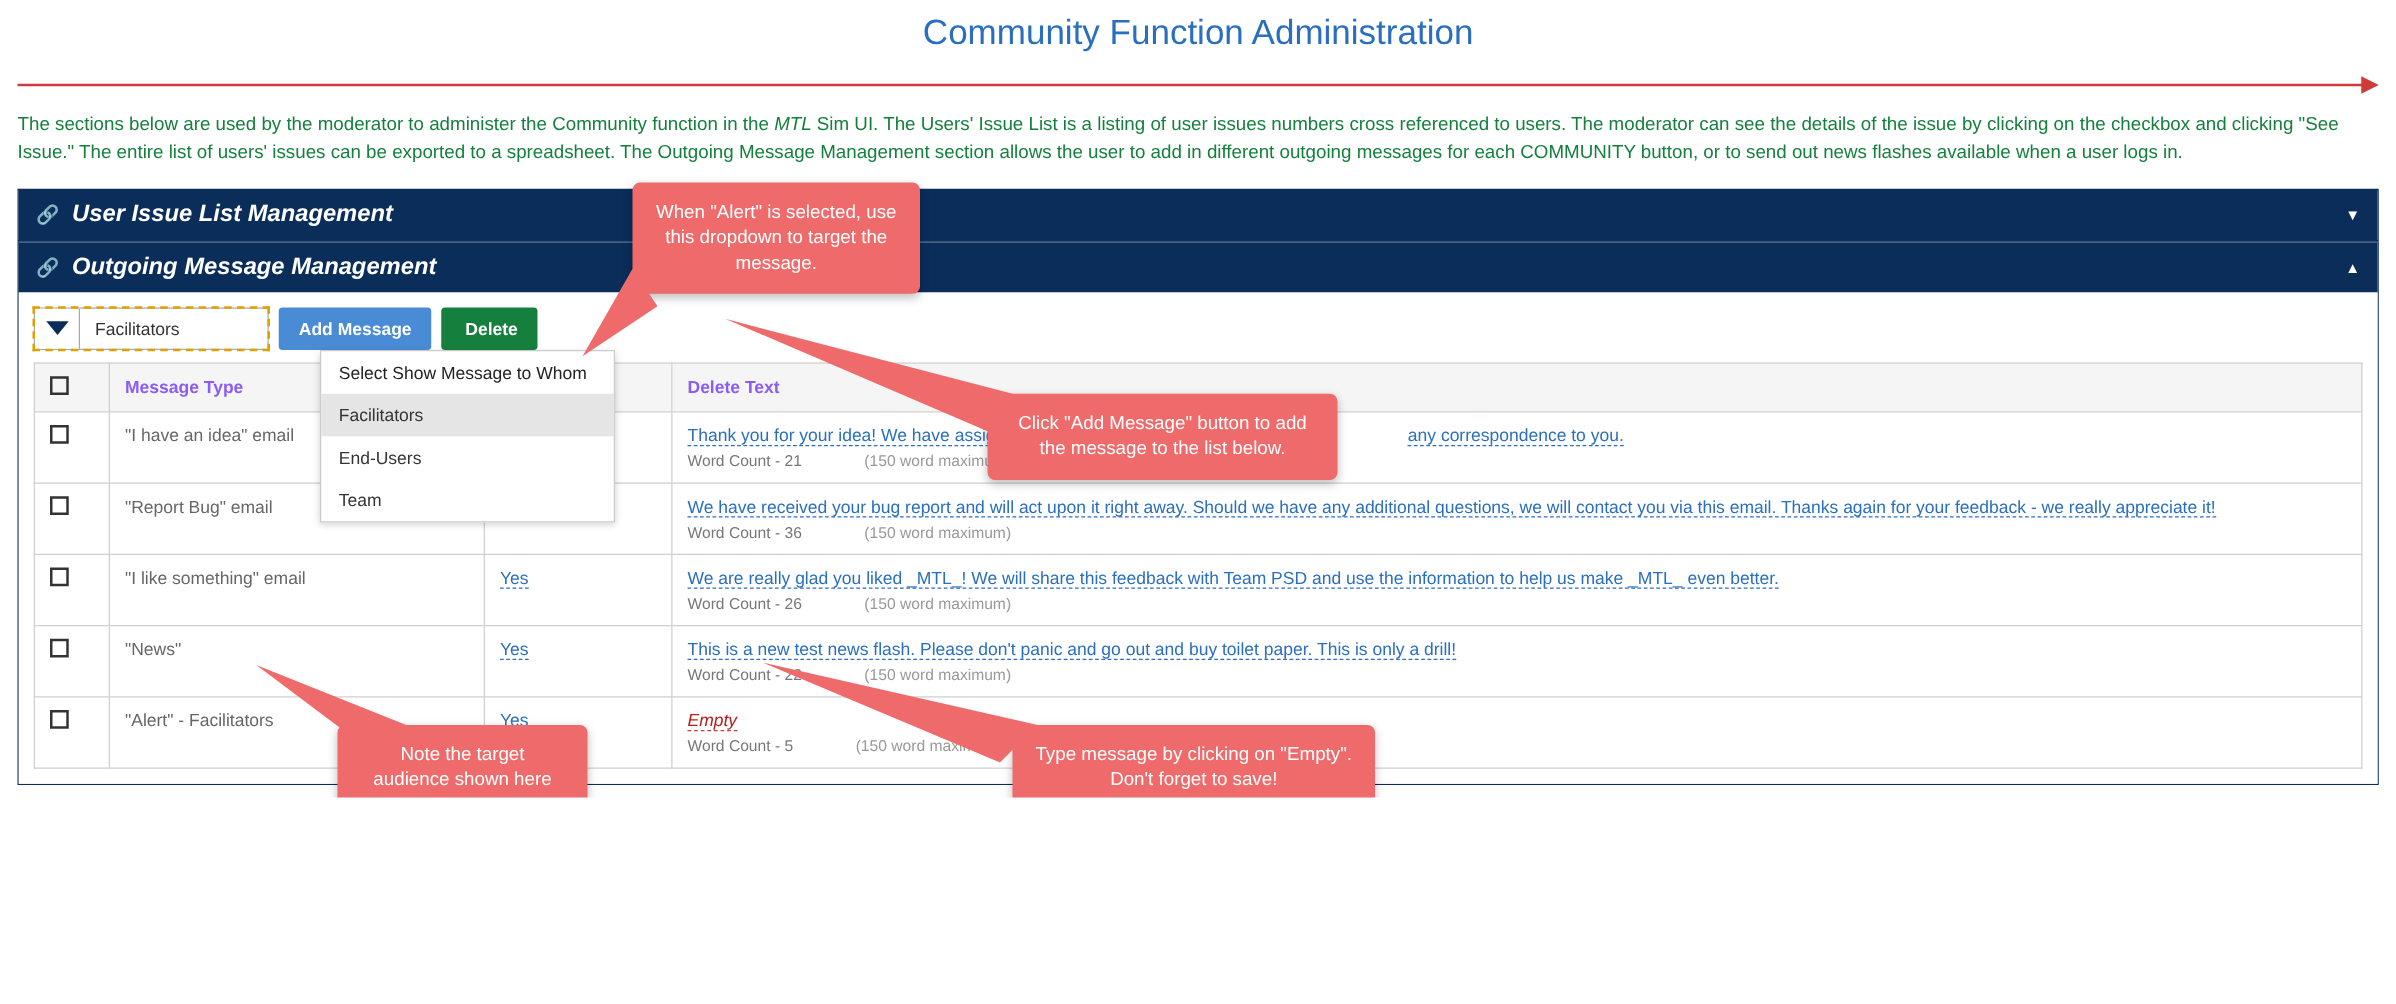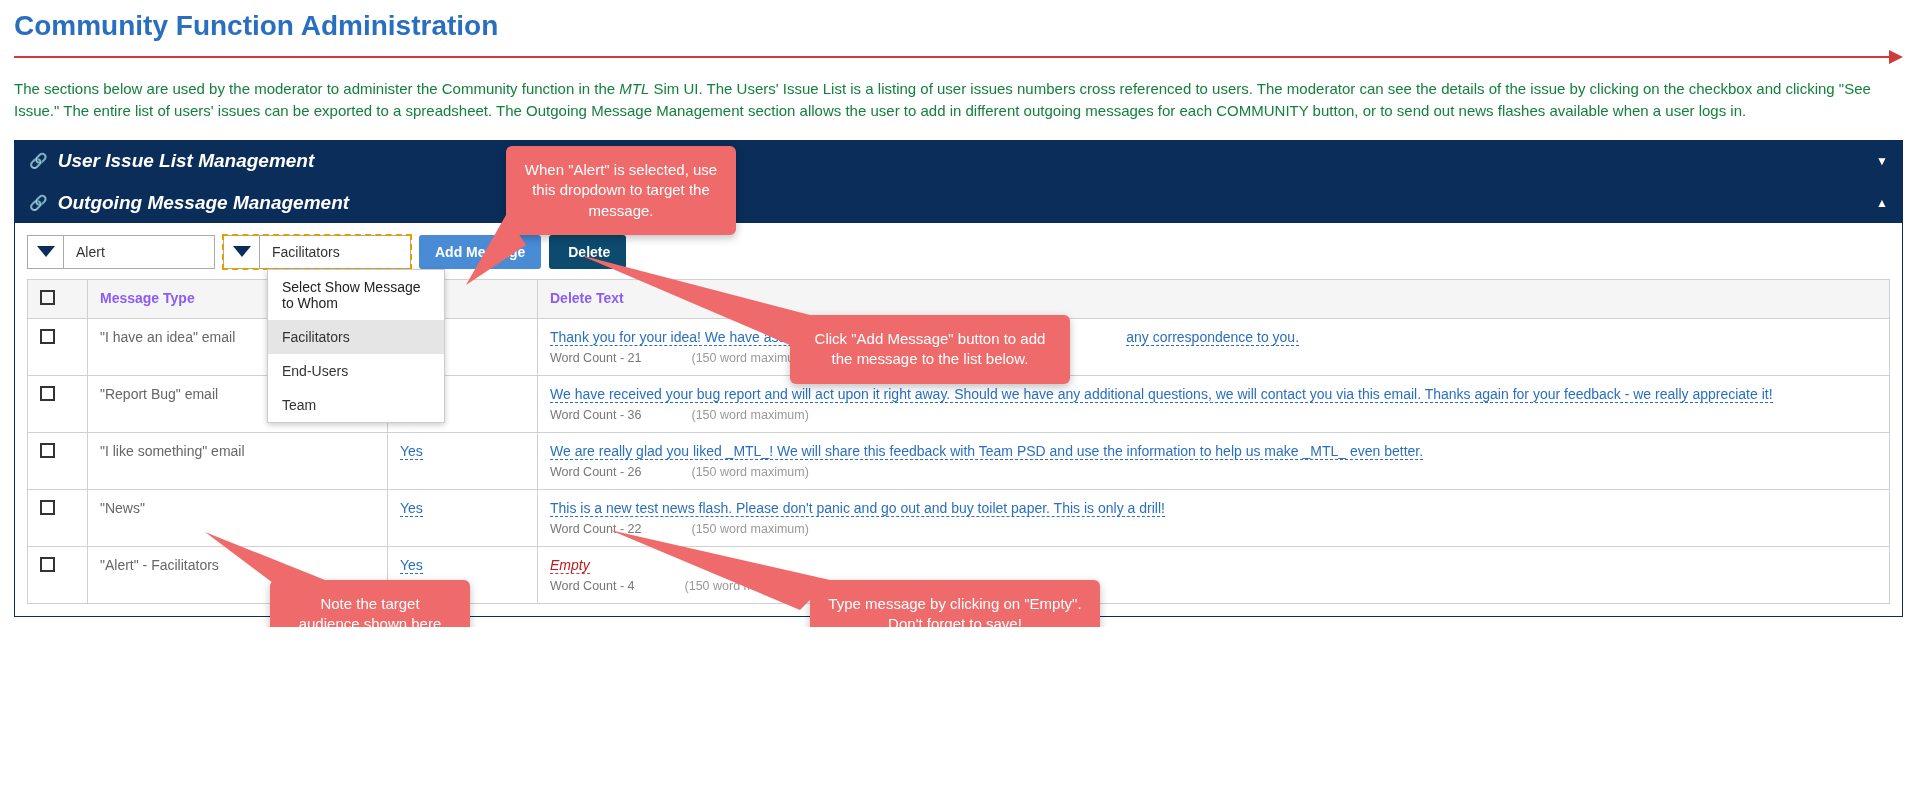--- a/index.html
+++ b/index.html
@@ -1,18 +1,18 @@
 <!DOCTYPE html>
 <html><head>
 <meta charset="utf-8">
 <style>
   * { box-sizing: border-box; margin: 0; padding: 0; }
   body { font-family: "Segoe UI", Arial, sans-serif; color: #333; background: #fff; font-size: 14px; }
   .page { padding: 10px 14px; }
-  .page-title { color: #2a6fbf; font-size: 28px; font-weight: 700; margin-bottom: 8px; }
+  .page-title { color: #2a6fbf; font-size: 28px; font-weight: 400; margin-bottom: 19px; text-align: center; }
   .hr-arrow { position: relative; height: 14px; margin-bottom: 14px; }
   .hr-arrow .line { position: absolute; left: 0; right: 12px; top: 6px; height: 2px; background: #d13a3a; }
   .hr-arrow .arrow { position: absolute; right: 0; top: 0; width: 0; height: 0; border-top: 7px solid transparent; border-bottom: 7px solid transparent; border-left: 14px solid #d13a3a; }
   .intro { color: #15803d; font-size: 15px; line-height: 1.45; margin-bottom: 18px; }
   .intro .em { font-style: italic; }
 
   .panel { margin-bottom: 0; border: 1px solid #0a2d5a; }
   .panel-head { background: #0a2d5a; color: #fff; padding: 9px 14px; display: flex; align-items: center; cursor: pointer; }
   .panel-head .link-icon { margin-right: 10px; font-size: 15px; }
   .panel-head .title { font-style: italic; font-weight: 600; font-size: 19px; flex: 1; }
@@ -20,28 +20,28 @@
   .panel-body { background: #fff; padding: 12px; }
 
   .toolbar { display: flex; gap: 8px; align-items: center; margin-bottom: 10px; position: relative; }
   .dropdown { display: flex; align-items: stretch; border: 1px solid #aaa; background: #fff; height: 34px; }
   .dropdown.highlight { outline: 2px dashed #e0a000; outline-offset: -1px; }
   .dropdown .dd-btn { width: 36px; display: flex; align-items: center; justify-content: center; border-right: 1px solid #aaa; background: #fff; }
   .dropdown .dd-btn .tri { width: 0; height: 0; border-left: 9px solid transparent; border-right: 9px solid transparent; border-top: 11px solid #0a2d5a; }
   .dropdown .dd-text { padding: 0 12px; display: flex; align-items: center; min-width: 150px; font-size: 14px; }
   .dropdown.second .dd-text { min-width: 150px; }
 
-  .dd-menu { position: absolute; left: 240px; top: 34px; width: 178px; background: #fff; border: 1px solid #ccc; box-shadow: 0 2px 6px rgba(0,0,0,0.2); z-index: 5; }
+  .dd-menu { position: absolute; left: 229px; top: 34px; width: 236px; background: #fff; border: 1px solid #ccc; box-shadow: 0 2px 6px rgba(0,0,0,0.2); z-index: 5; }
   .dd-menu .opt { padding: 9px 14px; font-size: 14px; cursor: pointer; }
   .dd-menu .opt.header { font-weight: 400; color: #222; }
   .dd-menu .opt.selected { background: #e5e5e5; }
 
   .btn { height: 34px; padding: 0 16px; border: none; border-radius: 3px; color: #fff; font-size: 14px; font-weight: 600; cursor: pointer; }
   .btn-primary { background: #4a8bd6; }
-  .btn-danger { background: #0c4a6e; padding-left: 19px; }
+  .btn-danger { background: #15803d; padding-left: 19px; }
 
   table.grid { width: 100%; border-collapse: collapse; table-layout: fixed; }
   table.grid th, table.grid td { border: 1px solid #d0d0d0; padding: 10px 12px; text-align: left; vertical-align: top; font-size: 14px; }
   table.grid th { background: #f5f5f5; color: #8b5cf6; font-weight: 600; }
   .col-check { width: 60px; text-align: center; }
   .col-type { width: 300px; }
   .col-active { width: 150px; }
   .msg-type { color: #666; }
   .link-txt { color: #2a6fbf; border-bottom: 1px dashed #2a6fbf; cursor: pointer; display: inline-block; }
   .link-empty { color: #b91c1c; border-bottom: 1px dashed #d13a3a; font-style: italic; }
@@ -80,26 +80,20 @@
 
   <div class="panel">
     <div class="panel-head">
       <span class="link-icon">🔗</span>
       <span class="title">Outgoing Message Management</span>
       <span class="chevron">▲</span>
     </div>
     <div class="panel-body" style="position:relative;">
 
       <div class="toolbar">
-        <div class="dropdown">
-          <div class="dd-btn">
-              <div class="tri"></div>
-            </div>
-          <div class="dd-text">Alert</div>
-        </div>
         <div class="dropdown second highlight">
           <div class="dd-btn">
               <div class="tri"></div>
             </div>
           <div class="dd-text">Facilitators</div>
         </div>
         <button class="btn btn-primary">Add Message</button>
         <button class="btn btn-danger">Delete</button>
 
         <div class="dd-menu">
@@ -147,21 +141,21 @@
             <tr>
               <td class="col-check"><span class="chk"></span></td>
               <td class="msg-type">"News"</td>
               <td><span class="link-txt">Yes</span></td>
               <td><span class="link-txt">This is a new test news flash.  Please don't panic and go out and buy toilet paper.  This is only a drill!</span><div class="word-info"><span>Word Count -  22</span><span class="max">(150 word maximum)</span></div></td>
             </tr>
             <tr>
               <td class="col-check"><span class="chk"></span></td>
               <td class="msg-type">"Alert" - Facilitators</td>
               <td><span class="link-txt">Yes</span></td>
-              <td><span class="link-txt link-empty">Empty</span><div class="word-info"><span>Word Count -  4</span><span class="max">(150 word maximum)</span></div></td>
+              <td><span class="link-txt link-empty">Empty</span><div class="word-info"><span>Word Count -  5</span><span class="max">(150 word maximum)</span></div></td>
             </tr>
           </tbody>
       </table>
 
     </div>
   </div>
 
   <div class="callout c1" style="left:506px; top:146px;">
     <span>When "Alert" is selected, use this dropdown to target the message.</span>
     <svg style="position:absolute; left:-60px; bottom:-50px;" width="80" height="70">

